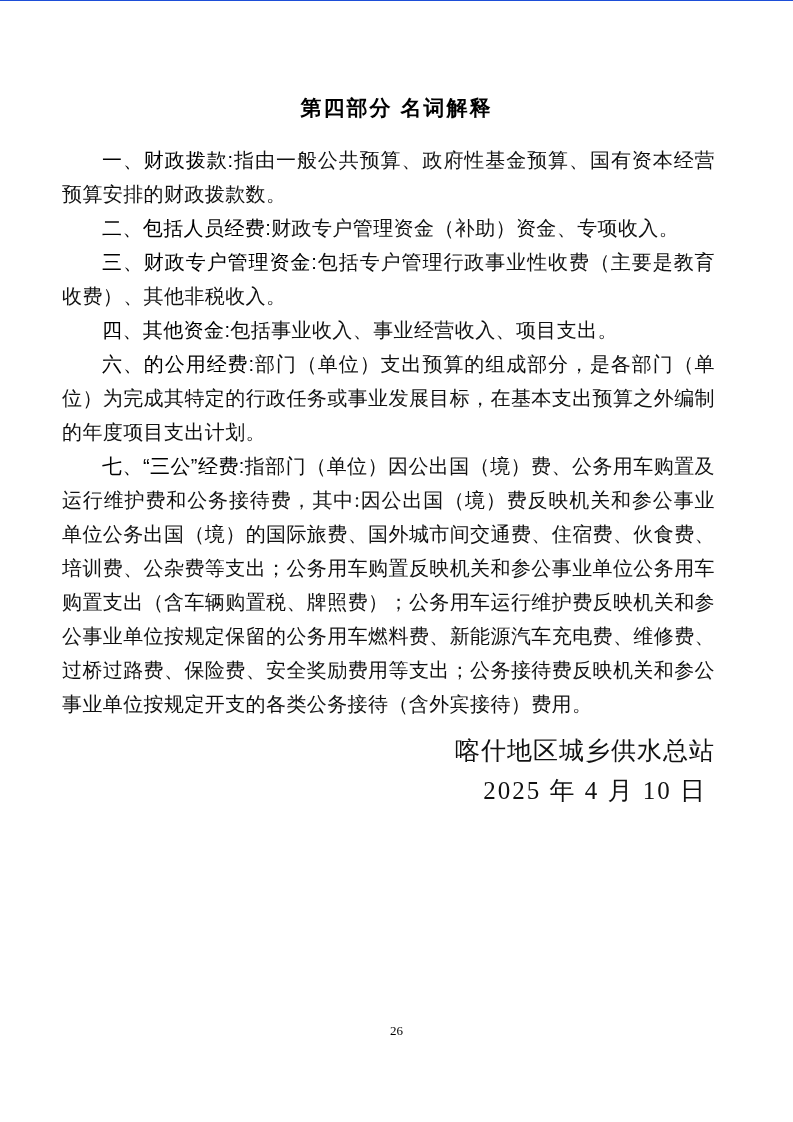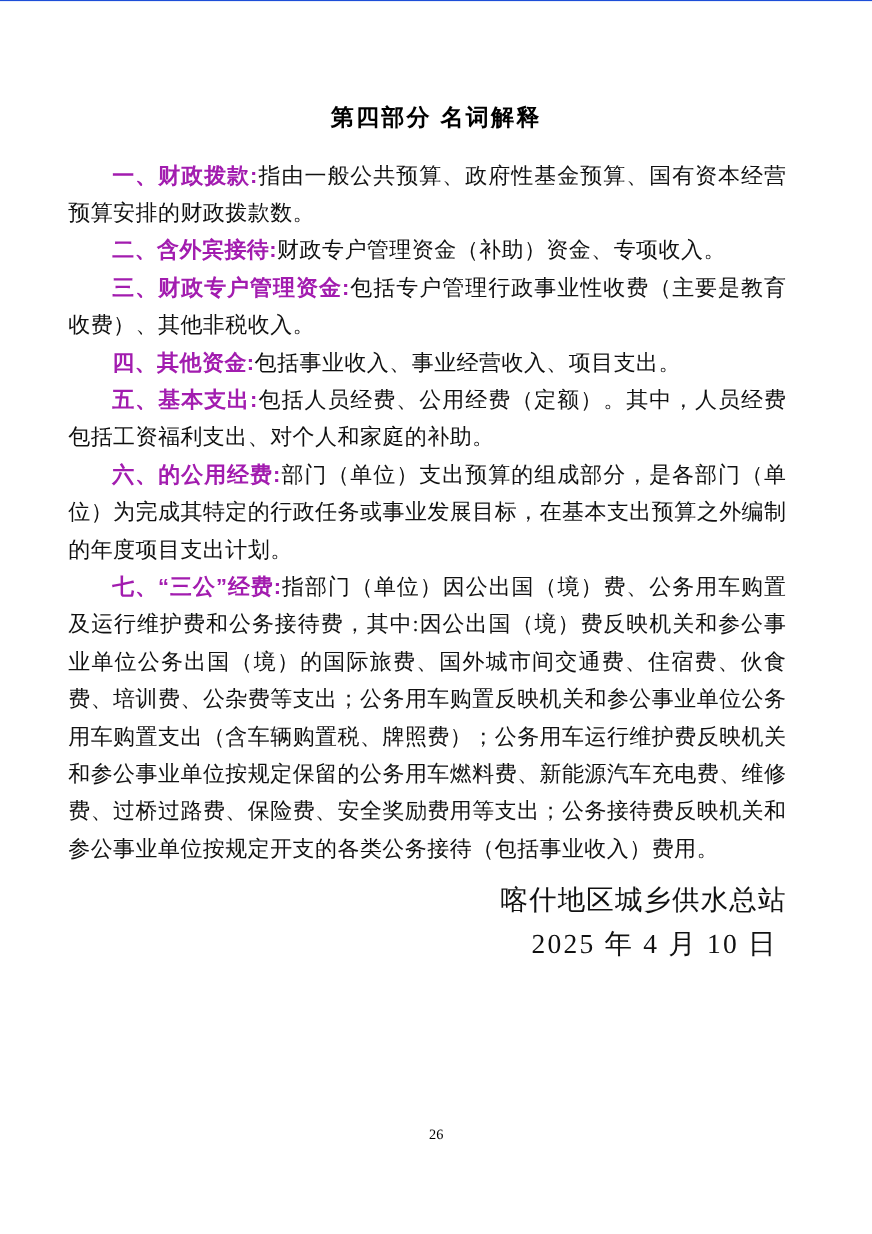--- a/index.html
+++ b/index.html
@@ -36,22 +36,22 @@
     text-align: justify;
     text-justify: inter-ideograph;
     letter-spacing: 0.4px;
   }
   .para {
     margin: 0;
     text-indent: 2em;
   }
   .term-label {
     font-family: "Liberation Sans", sans-serif;
-    font-weight: 700;
-    color: #a21caf;
+    font-weight: 400;
+    color: #000000;
     margin-top: 20px;
   }
   .sig-block {
     margin: 10px 78px 0 62px;
     font-family: "Liberation Serif", serif;
     font-size: 25px;
     line-height: 40px;
     text-align: right;
     letter-spacing: 1px;
   }
@@ -74,31 +74,30 @@
 </head>
 <body>
 
 <div class="page">
 
   <h1 class="doc-title">第四部分 名词解释</h1>
 
   <div class="content" id="paragraphs">
   <p class="para"><b class="term-label">一、财政拨款:</b><span class="term-text">指由一般公共预算、政府性基金预算、国有资本经营预算安排的财政拨款数。</span></p>
 
-  <p class="para"><b class="term-label">二、含外宾接待:</b><span class="term-text">财政专户管理资金（补助）资金、专项收入。</span></p>
+  <p class="para"><b class="term-label">二、包括人员经费:</b><span class="term-text">财政专户管理资金（补助）资金、专项收入。</span></p>
 
   <p class="para"><b class="term-label">三、财政专户管理资金:</b><span class="term-text">包括专户管理行政事业性收费（主要是教育收费）、其他非税收入。</span></p>
 
   <p class="para"><b class="term-label">四、其他资金:</b><span class="term-text">包括事业收入、事业经营收入、项目支出。</span></p>
 
-  <p class="para"><b class="term-label">五、基本支出:</b><span class="term-text">包括人员经费、公用经费（定额）。其中，人员经费包括工资福利支出、对个人和家庭的补助。</span></p>
 
   <p class="para"><b class="term-label">六、的公用经费:</b><span class="term-text">部门（单位）支出预算的组成部分，是各部门（单位）为完成其特定的行政任务或事业发展目标，在基本支出预算之外编制的年度项目支出计划。</span></p>
 
-  <p class="para"><b class="term-label">七、“三公”经费:</b><span class="term-text">指部门（单位）因公出国（境）费、公务用车购置及运行维护费和公务接待费，其中:因公出国（境）费反映机关和参公事业单位公务出国（境）的国际旅费、国外城市间交通费、住宿费、伙食费、培训费、公杂费等支出；公务用车购置反映机关和参公事业单位公务用车购置支出（含车辆购置税、牌照费）；公务用车运行维护费反映机关和参公事业单位按规定保留的公务用车燃料费、新能源汽车充电费、维修费、过桥过路费、保险费、安全奖励费用等支出；公务接待费反映机关和参公事业单位按规定开支的各类公务接待（包括事业收入）费用。</span></p>
+  <p class="para"><b class="term-label">七、“三公”经费:</b><span class="term-text">指部门（单位）因公出国（境）费、公务用车购置及运行维护费和公务接待费，其中:因公出国（境）费反映机关和参公事业单位公务出国（境）的国际旅费、国外城市间交通费、住宿费、伙食费、培训费、公杂费等支出；公务用车购置反映机关和参公事业单位公务用车购置支出（含车辆购置税、牌照费）；公务用车运行维护费反映机关和参公事业单位按规定保留的公务用车燃料费、新能源汽车充电费、维修费、过桥过路费、保险费、安全奖励费用等支出；公务接待费反映机关和参公事业单位按规定开支的各类公务接待（含外宾接待）费用。</span></p>
 
 </div>
 
   <div class="sig-block">
     <div class="sig-org">喀什地区城乡供水总站</div>
     <div class="sig-date">2025 年 4 月 10 日</div>
   </div>
 
   <div class="page-number">26</div>
 

